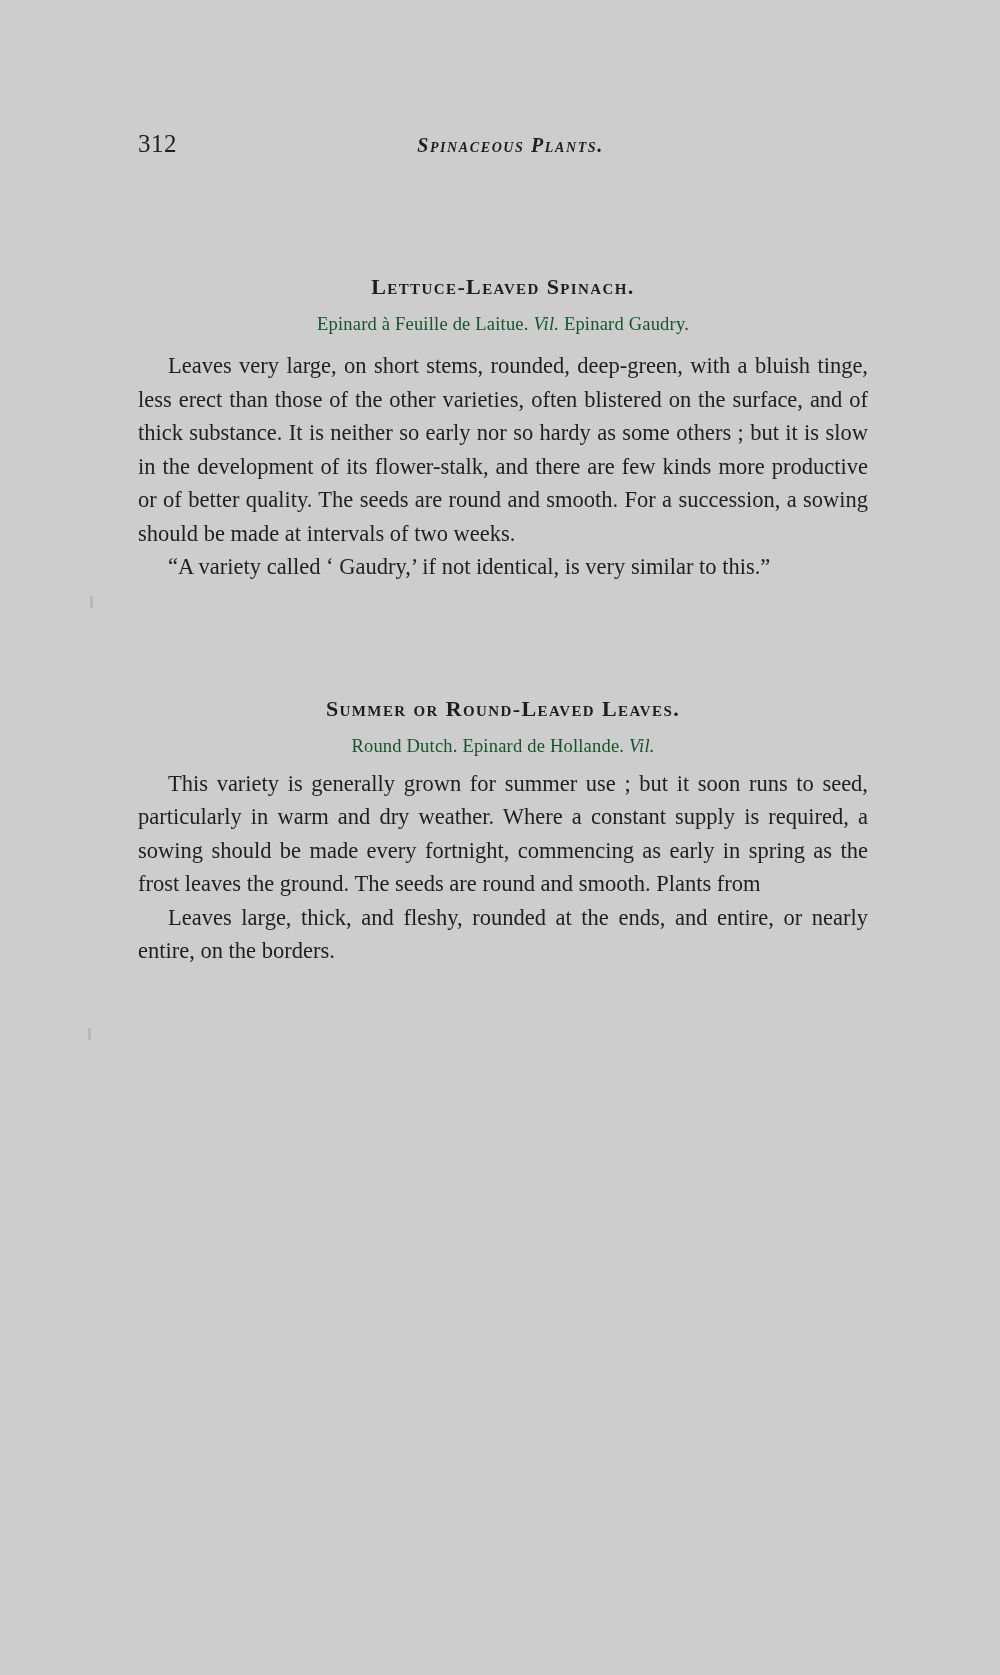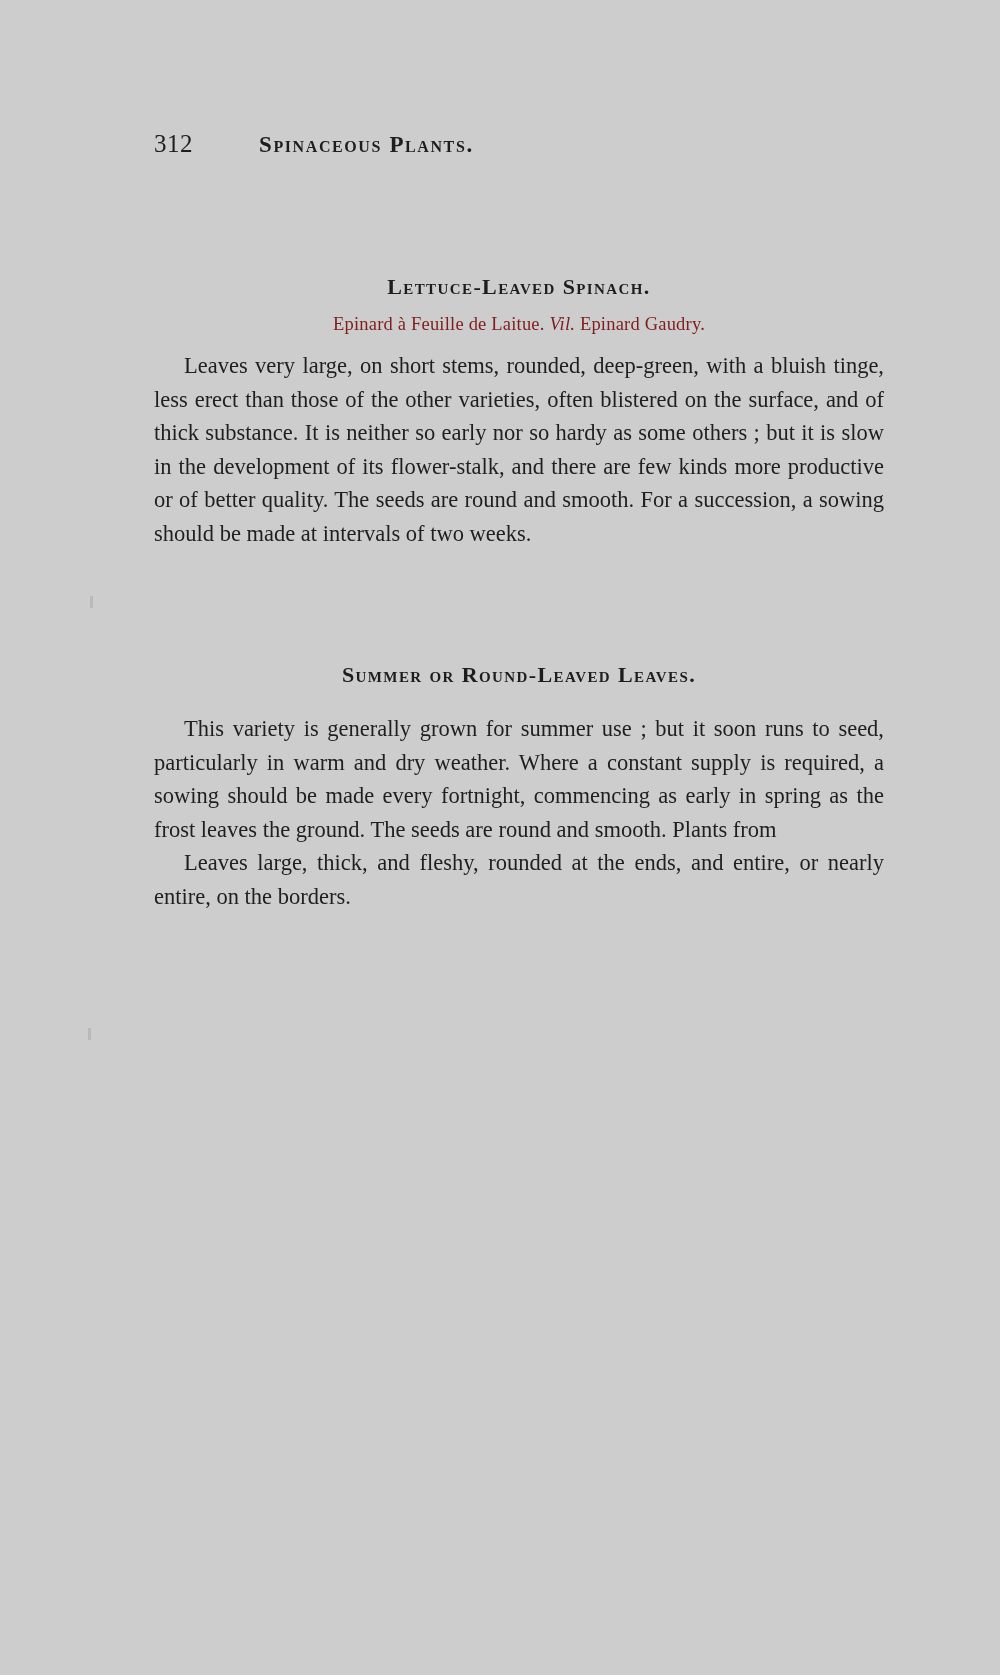--- a/index.html
+++ b/index.html
@@ -16,44 +16,45 @@
   }
   .page {
     position: relative;
     width: 1000px;
     height: 1675px;
     box-sizing: border-box;
     padding: 0;
   }
   .content {
     position: absolute;
-    left: 154px;
+    left: 138px;
     top: 130px;
     width: 730px;
   }
   .header-row {
     display: flex;
     align-items: baseline;
     margin-bottom: 54px;
   }
   .folio {
     font-size: 25px;
     letter-spacing: 0.5px;
     color: #1e1e1e;
     width: 105px;
   }
   .running-head {
     flex: 1;
-    text-align: left;
-    font-size: 23px;
+    text-align: center;
+    font-size: 20px;
     font-variant: small-caps;
     letter-spacing: 1.6px;
     font-weight: 600;
     color: #1e1e1e;
     padding-right: 90px;
+    font-style: italic;
   }
   p {
     margin: 0;
     font-size: 22.5px;
     line-height: 33.5px;
     text-align: justify;
     color: #1f1f1f;
   }
   p.indent {
     text-indent: 30px;
@@ -62,21 +63,21 @@
     text-align: center;
     font-variant: small-caps;
     font-size: 22px;
     letter-spacing: 1.4px;
     color: #1d1d1d;
     font-weight: bold;
   }
   .synonym {
     text-align: center;
     font-size: 18.5px;
-    color: #7f1d1d;
+    color: #14532d;
     letter-spacing: 0.2px;
   }
   .synonym i, .ital {
     font-style: italic;
   }
   .sp-36 { height: 36px; }
   .sp-20 { height: 20px; }
   .sp-14 { height: 14px; }
   .sp-10 { height: 10px; }
   .sp-56 { height: 56px; }
@@ -118,27 +119,32 @@
 
     <div class="section-title">Lettuce-Leaved Spinach.</div>
     <div class="sp-14"></div>
     <div class="synonym">
       <span>Epinard à Feuille de Laitue.</span>
       <i class="ital">Vil.</i>
       <span>Epinard Gaudry.</span>
     </div>
     <div class="sp-14"></div>
     <p class="indent">Leaves very large, on short stems, rounded, deep-green, with a bluish tinge, less erect than those of the other varieties, often blistered on the surface, and of thick substance. It is neither so early nor so hardy as some others ; but it is slow in the development of its flower-stalk, and there are few kinds more productive or of better quality.   The seeds are round and smooth.   For a succession, a sowing should be made at intervals of two weeks.</p>
+    <p class="indent">“A variety called ‘ Gaudry,’ if not identical, is very similar to this.”</p>
 
     <div class="sp-36"></div>
 
     <div class="sp-20"></div>
 
     <div class="sp-56"></div>
 
     <div class="section-title">Summer or Round-Leaved Leaves.</div>
     <div class="sp-14"></div>
+    <div class="synonym">
+      <span>Round Dutch.   Epinard de Hollande.</span>
+      <i class="ital">Vil.</i>
+    </div>
     <div class="sp-10"></div>
     <p class="indent">This variety is generally grown for summer use ; but it soon runs to seed, particularly in warm and dry weather.   Where a constant supply is required, a sowing should be made every fortnight, commencing as early in spring as the frost leaves the ground.   The seeds are round and smooth.   Plants from</p>
     <p class="indent">Leaves large, thick, and fleshy, rounded at the ends, and entire, or nearly entire, on the borders.</p>
 
   </div>
 </div>
 
 </body></html>

